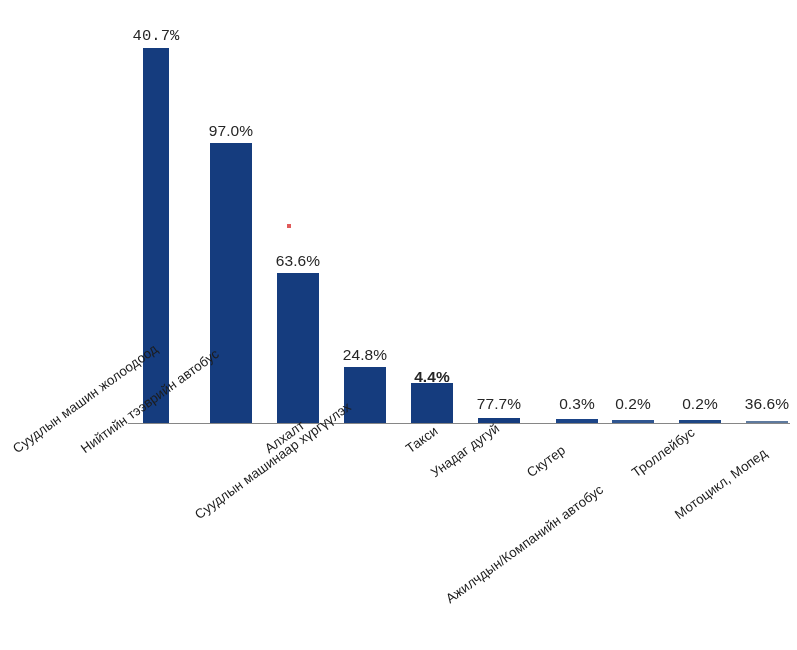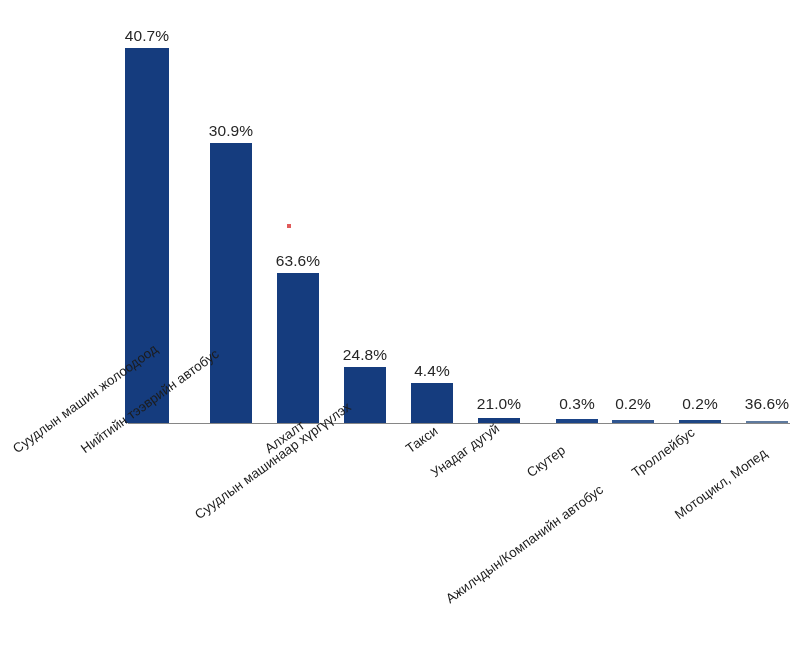--- a/index.html
+++ b/index.html
@@ -71,52 +71,52 @@
 </style>
 </head>
 <body>
 
 <div id="chart-root">
   <div class="plot-area">
 
     <div class="axis-line"></div>
     <div class="artifact-dot" style="left:287px; top:224px;"></div>
 
-    <div class="bar-col" style="left:125px; width:44px;">
+    <div class="bar-col" style="left:143px; width:26px;font-family:Liberation Mono, monospace;">
       <div class="bar-value" style="bottom:378px;">40.7%</div>
       <div class="bar-rect" style="height:375px; background:#153C7E;"></div>
     </div>
     <div class="cat-label" style="left:10px; top:444px;">Суудлын машин жолоодоод</div>
 
     <div class="bar-col" style="left:210px; width:42px;">
-      <div class="bar-value" style="bottom:283px;">30.9%</div>
+      <div class="bar-value" style="bottom:283px;">97.0%</div>
       <div class="bar-rect" style="height:280px; background:#153C7E;"></div>
     </div>
     <div class="cat-label" style="left:78px; top:444px;">Нийтийн тээврийн автобус</div>
 
     <div class="bar-col" style="left:277px; width:42px;">
       <div class="bar-value" style="bottom:153px;">63.6%</div>
       <div class="bar-rect" style="height:150px; background:#153C7E;"></div>
     </div>
     <div class="cat-label" style="left:262px; top:444px;">Алхалт</div>
 
     <div class="bar-col" style="left:344px; width:42px;">
       <div class="bar-value" style="bottom:59px;">24.8%</div>
       <div class="bar-rect" style="height:56px; background:#153C7E;"></div>
     </div>
     <div class="cat-label" style="left:192px; top:510px;">Суудлын машинаар хүргүүлэх</div>
 
     <div class="bar-col" style="left:411px; width:42px;">
-      <div class="bar-value" style="bottom:43px;">4.4%</div>
+      <div class="bar-value" style="bottom:37px;font-weight:bold;">4.4%</div>
       <div class="bar-rect" style="height:40px; background:#153C7E;"></div>
     </div>
     <div class="cat-label" style="left:403px; top:444px;">Такси</div>
 
     <div class="bar-col" style="left:478px; width:42px;">
-      <div class="bar-value" style="bottom:10px;">21.0%</div>
+      <div class="bar-value" style="bottom:10px;">77.7%</div>
       <div class="bar-rect" style="height:5px; background:#153C7E;"></div>
     </div>
     <div class="cat-label" style="left:428px; top:468px;">Унадаг дугуй</div>
 
     <div class="bar-col" style="left:556px; width:42px;">
       <div class="bar-value" style="bottom:10px;">0.3%</div>
       <div class="bar-rect" style="height:4px; background:#1B4487;"></div>
     </div>
     <div class="cat-label" style="left:524px; top:468px;">Скутер</div>
 

